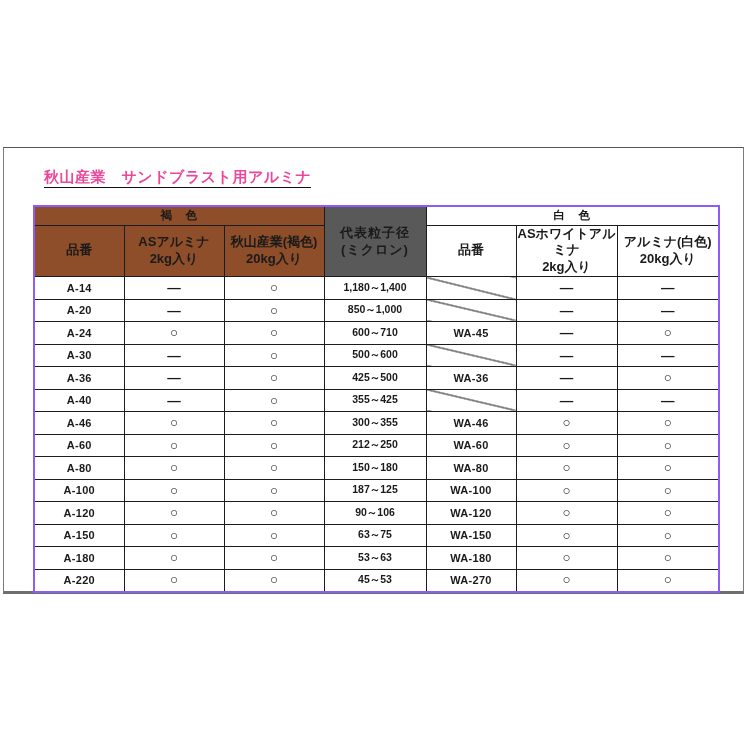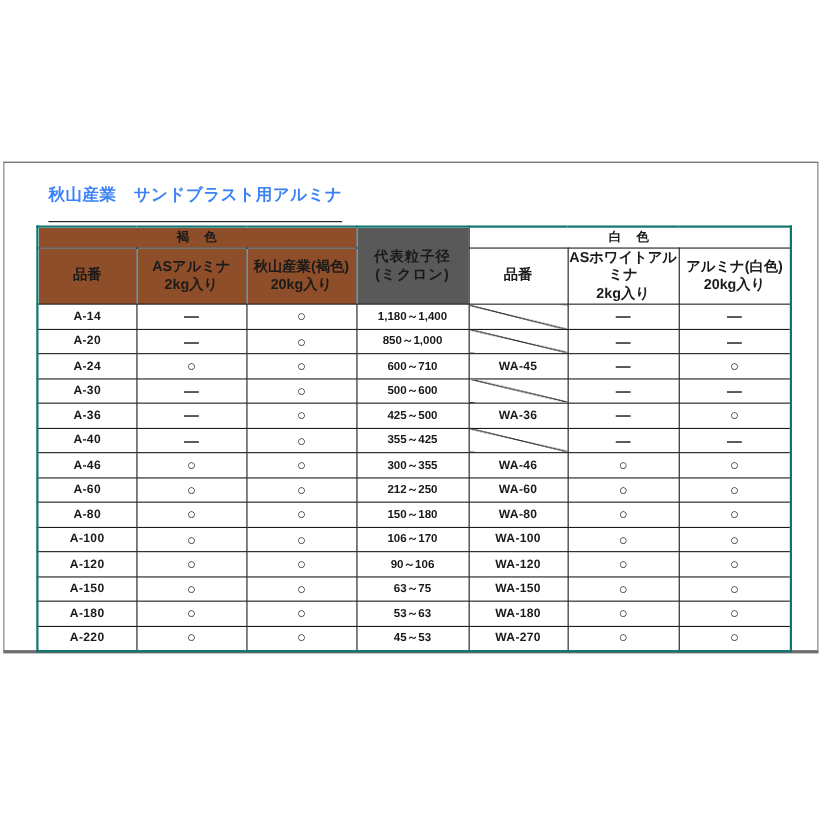--- a/index.html
+++ b/index.html
@@ -10,33 +10,33 @@
   .frame {
     position:absolute; left:3px; top:147px; width:741px; height:447px;
     background:#fff;
     border:1px solid #7c7c7c;
     border-top-color:#555;
     border-bottom:3px solid #6e6e6e;
   }
 
   .title {
     position:absolute; left:40px; top:20px;
-    font-size:15px; font-weight:bold; color:#3b82f6;
+    font-size:15px; font-weight:bold; color:#ec4899;
     letter-spacing:0.5px;
     border-bottom:1.5px solid #111;
-    padding-bottom:14px;
+    padding-bottom:0;
     white-space:nowrap;
     font-family:Liberation Serif, serif;
   }
 
   table.spec {
     position:absolute; left:29px; top:57px;
     width:685px; table-layout:fixed;
     border-collapse:collapse;
-    border:2px solid #0f766e;
+    border:2px solid #8b5cf6;
   }
   table.spec th, table.spec td {
     border:1px solid #1c1c1c;
     text-align:center; vertical-align:middle;
     font-weight:bold; color:#1a1a1a;
     padding:0; overflow:hidden;
   }
   .group-row th { height:19px; font-size:11.5px; letter-spacing:1px; }
   .sub-row th, th.span2 { font-size:13px; line-height:1.3; white-space:pre-line; }
   .sub-row th { height:35px; }
@@ -169,21 +169,21 @@
           <td class="sym">○</td>
           <td class="size">150～180</td>
           <td class="pn">WA-80</td>
           <td class="sym">○</td>
           <td class="sym">○</td>
         </tr>
         <tr>
           <td class="pn">A-100</td>
           <td class="sym">○</td>
           <td class="sym">○</td>
-          <td class="size">106～170</td>
+          <td class="size">187～125</td>
           <td class="pn">WA-100</td>
           <td class="sym">○</td>
           <td class="sym">○</td>
         </tr>
         <tr>
           <td class="pn">A-120</td>
           <td class="sym">○</td>
           <td class="sym">○</td>
           <td class="size">90～106</td>
           <td class="pn">WA-120</td>

